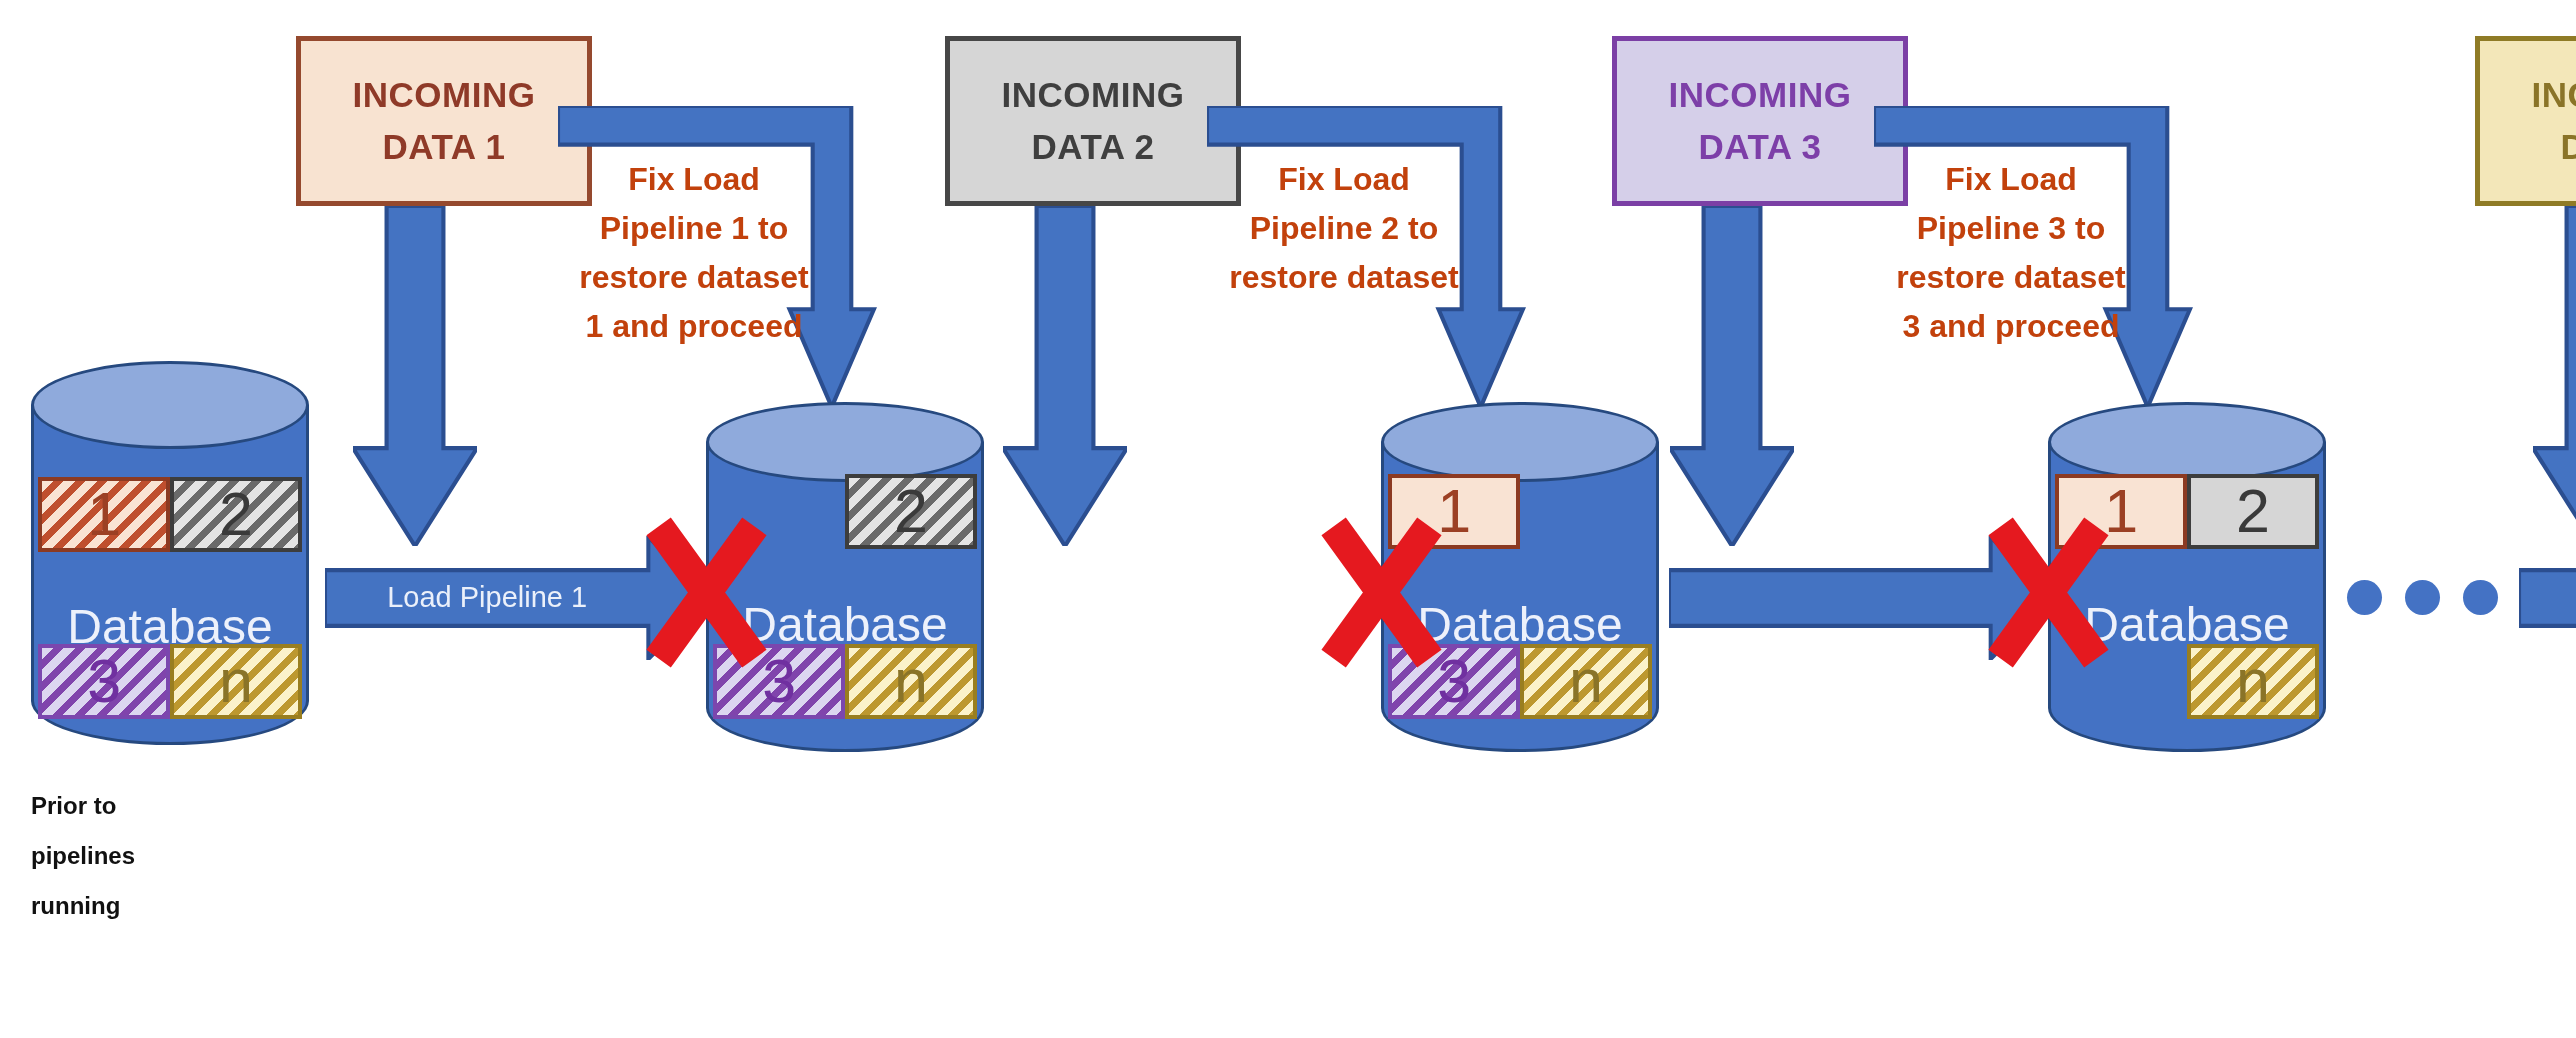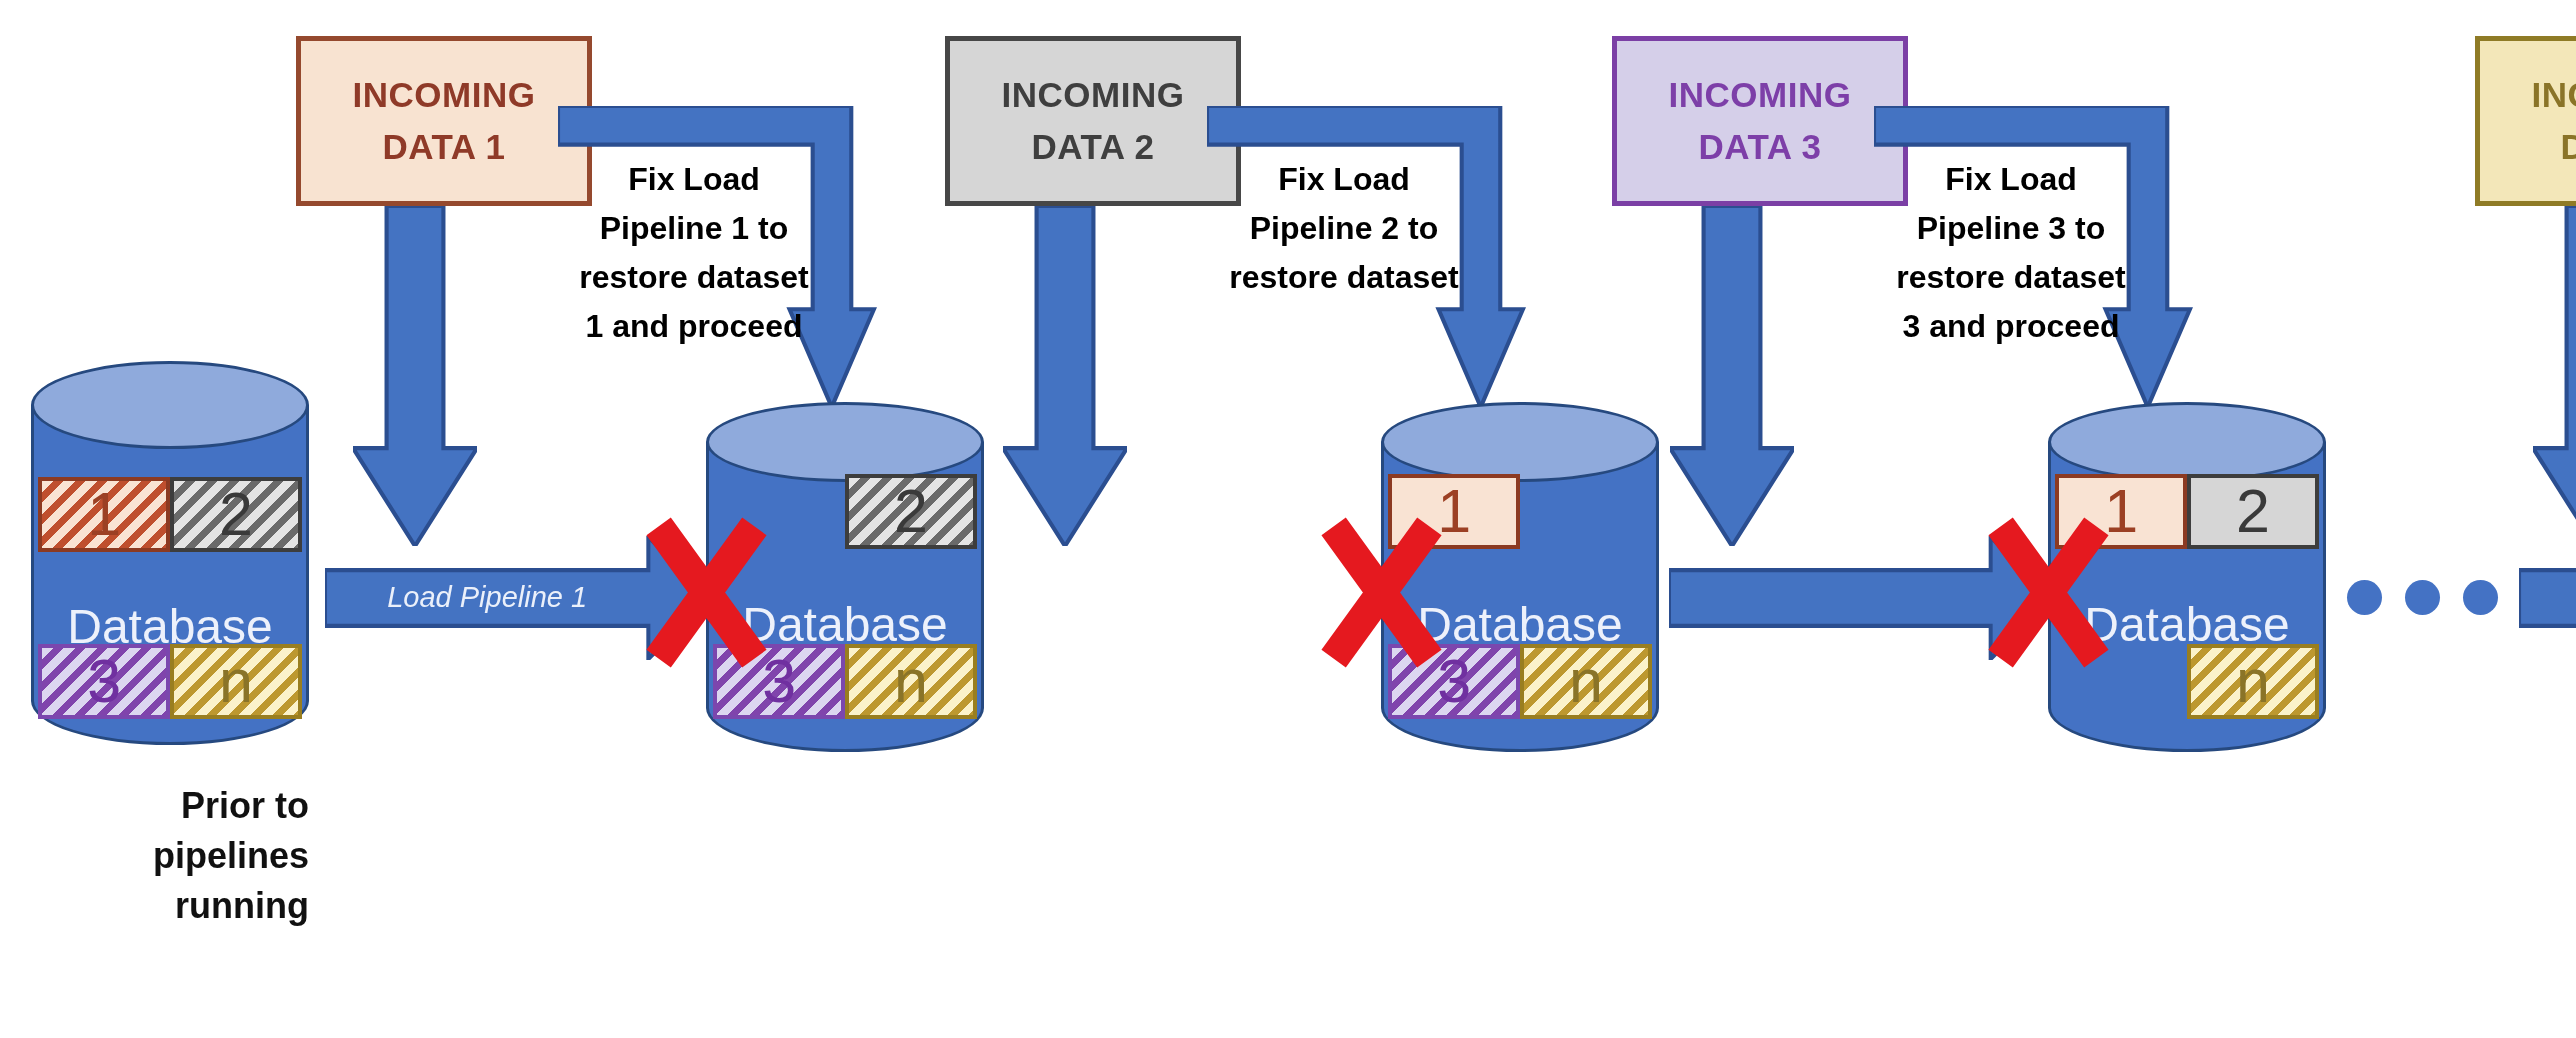--- a/index.html
+++ b/index.html
@@ -16,32 +16,32 @@
     text-align:center; font-weight:bold; font-size:35px; line-height:1.5; letter-spacing:0.5px;margin-left:28px;
   }
   .inbox.v1 { background:#F8E3D1; border-color:#95492E; color:#8F3A28; }
   .inbox.v2 { background:#D6D6D6; border-color:#474747; color:#3F3F3F; }
   .inbox.v3 { background:#D5CFE9; border-color:#7B3FA5; color:#7D3FA8; }
   .inbox.vn { background:#F3E7B9; border-color:#8F7B26; color:#8A7428; }
 
   
   .note {
     position:absolute; width:278px; top:155px; text-align:center;
-    font-weight:bold; font-size:32px; line-height:49px; color:#000000;
+    font-weight:bold; font-size:32px; line-height:49px; color:#c2410c;
   }
   .note .nl { display:block; }
 
   
   .arr { position:absolute; }
   .arr svg { position:absolute; left:0; top:0; width:100%; height:100%; }
   .arr polygon { fill:#4473C2; stroke:#2B4E90; stroke-width:8; stroke-linejoin:miter; }
   .pl-label {
     position:absolute; left:2%; top:28%; width:80%; height:44%;
     display:flex; align-items:center; justify-content:center;
-    font-size:29px; color:#EBF0FA; white-space:nowrap;font-style:italic;
+    font-size:29px; color:#EBF0FA; white-space:nowrap;
   }
 
   
   .cyl { position:absolute; width:278px; height:361px; }
   .cyl .body {
     position:absolute; left:0; top:40px; width:278px; height:310px;
     background:#4472C4; border:3.6px solid #26497F; box-sizing:border-box;
     border-radius:0 0 139px 139px / 0 0 44px 44px;
   }
   .cyl .etop {
@@ -78,22 +78,22 @@
   
   .xmark { position:absolute; width:137px; height:155px; top:515px; z-index:5; }
   .xmark svg { width:100%; height:100%; }
 
   
   .dots { position:absolute; left:2347px; top:580px; display:flex; gap:23px; }
   .dot { width:35px; height:35px; border-radius:50%; background:#4472C4; }
 
   
   .caption {
-    position:absolute; width:278px; top:781px; text-align:right;
-    font-weight:bold; font-size:36px; line-height:50px; color:#111111;
+    position:absolute; width:278px; top:781px; text-align:left;
+    font-weight:bold; font-size:24px; line-height:50px; color:#111111;
   }
   .caption .cl { display:block; }
 </style>
 </head>
 <body>
 
 <div class="canvas">
 
   <div class="inbox v1" style="left:268px">
     <span>INCOMING</span>

